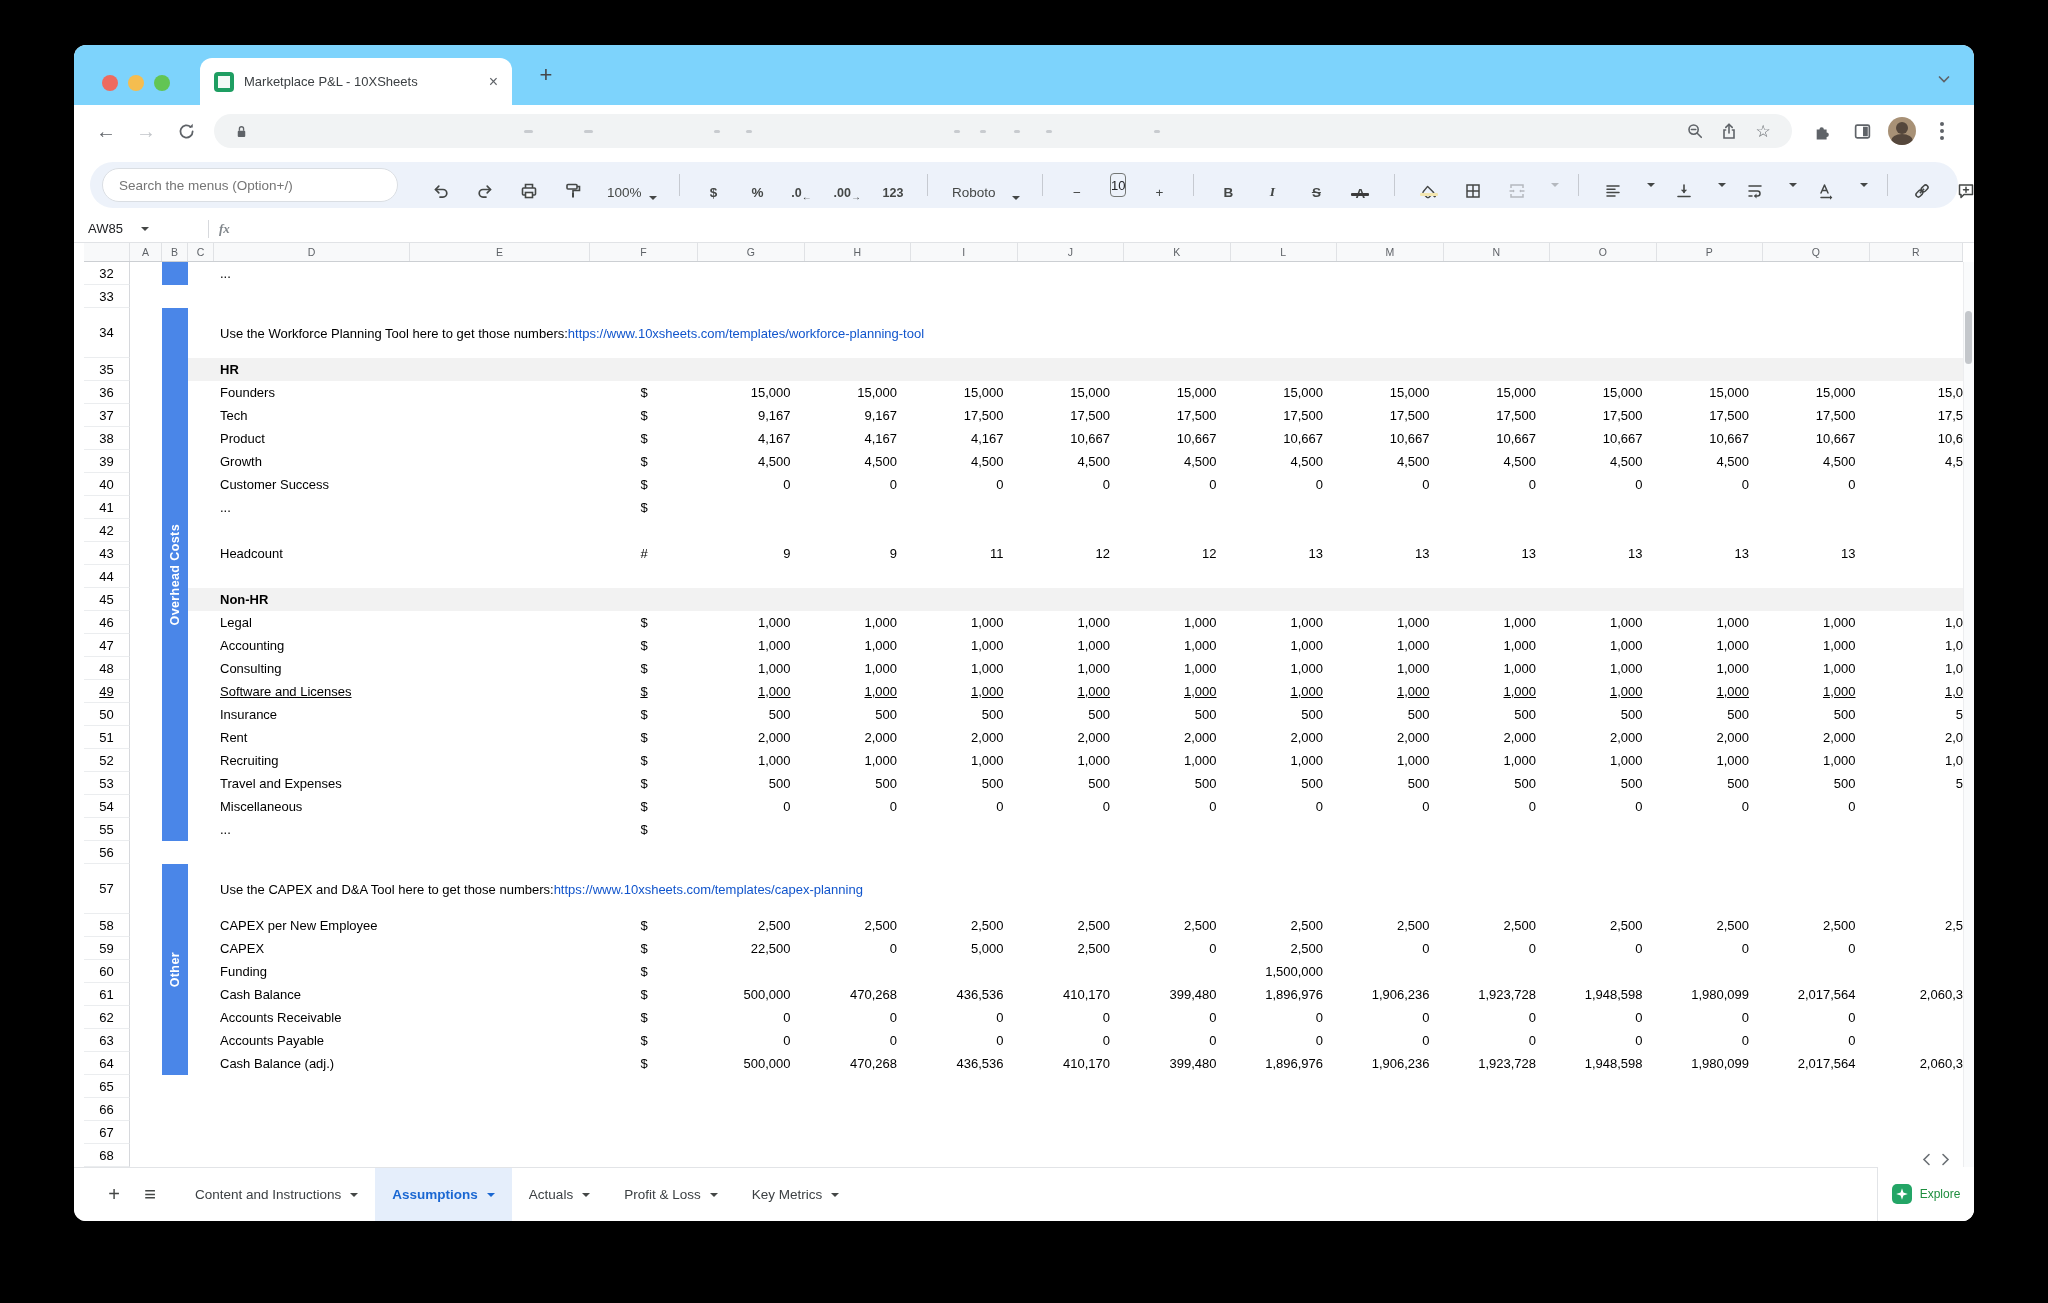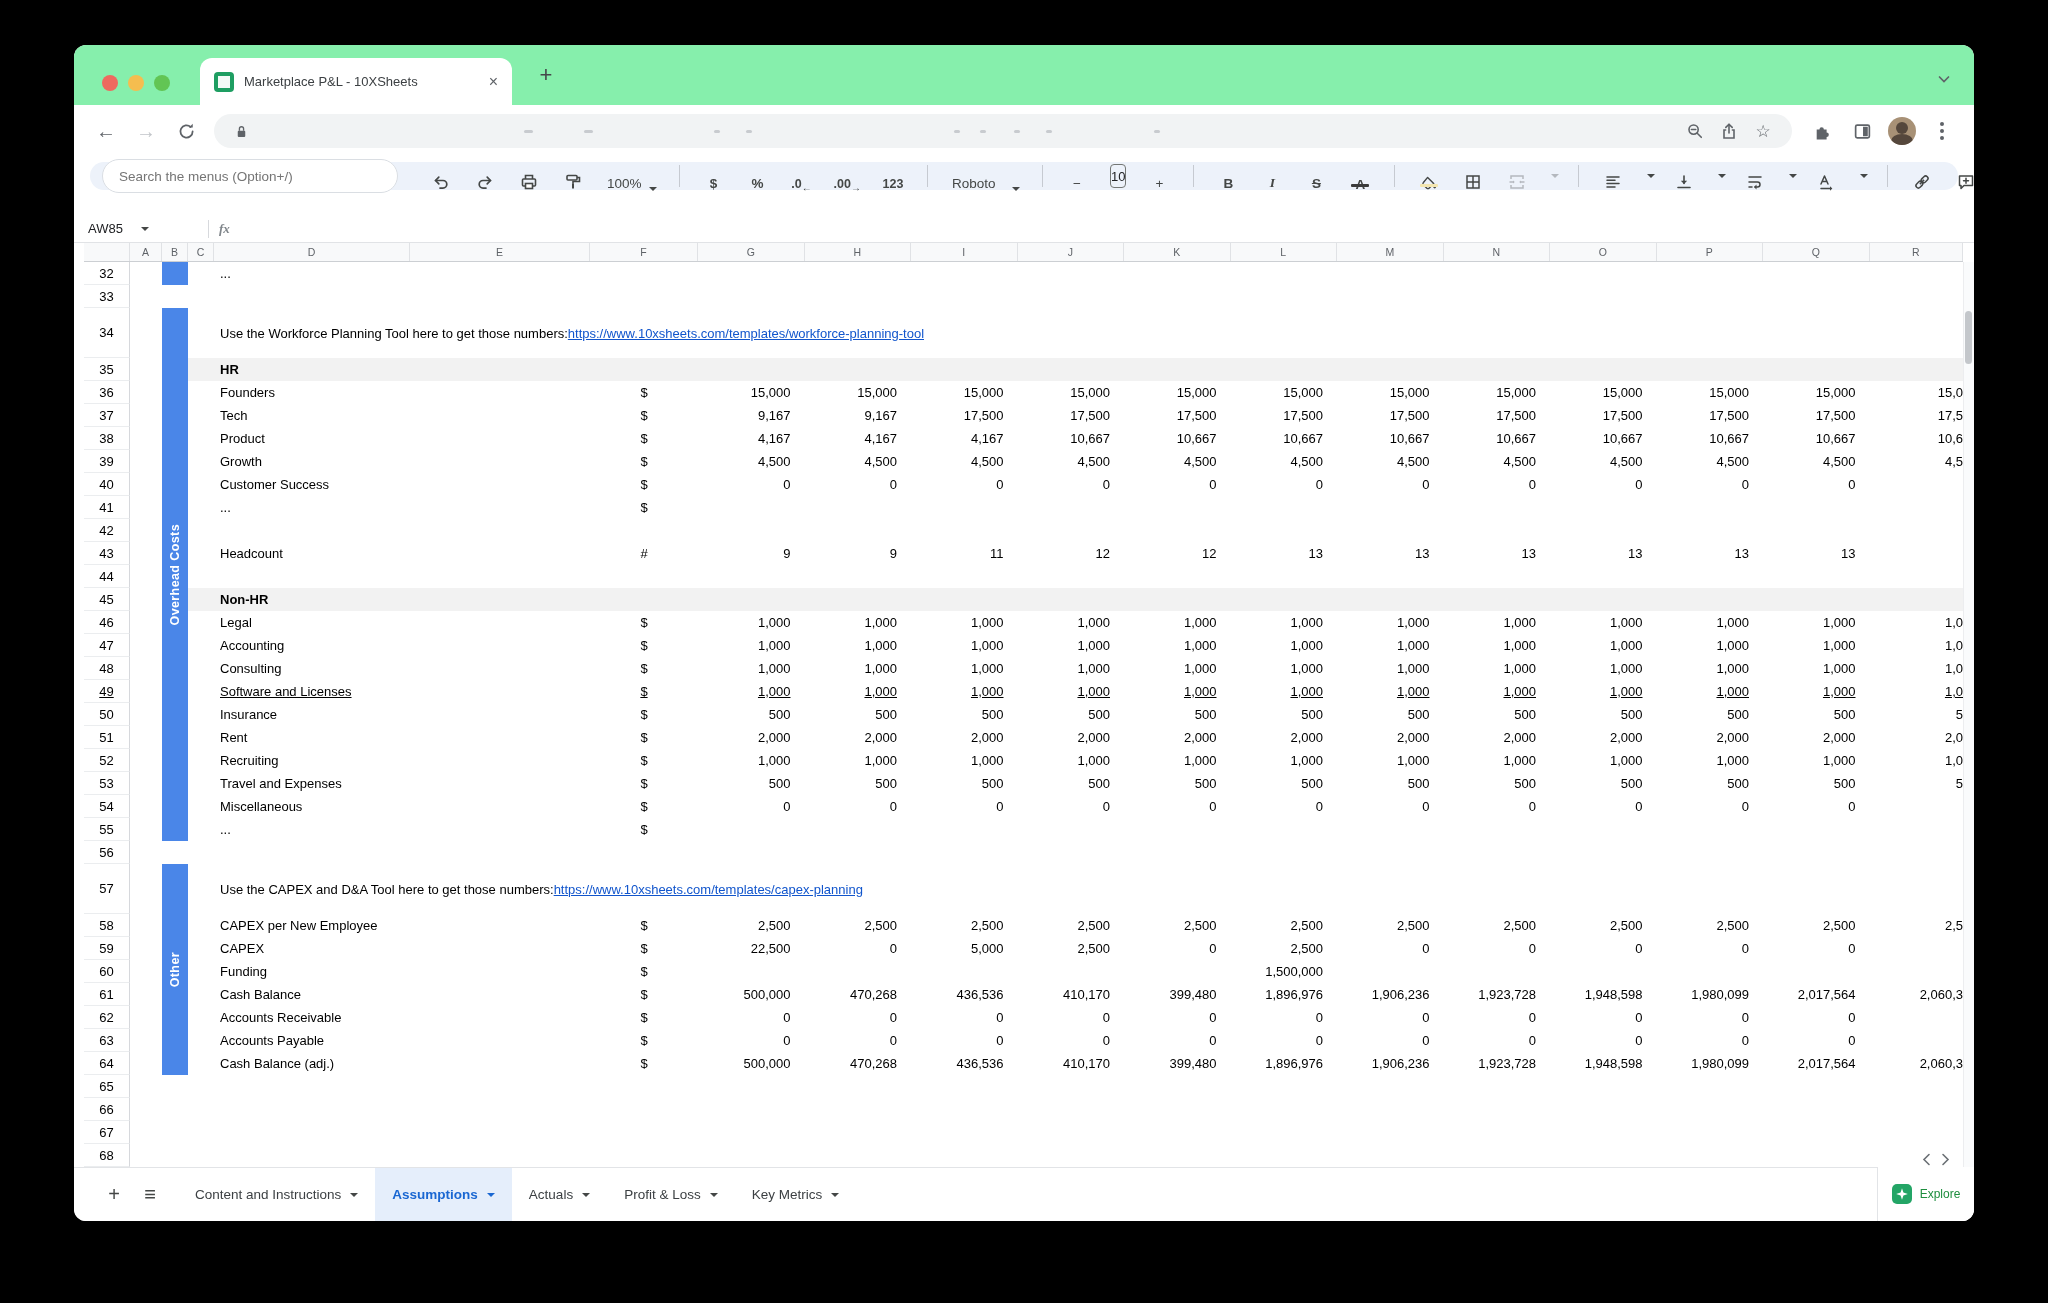--- a/index.html
+++ b/index.html
@@ -1,20 +1,20 @@
 <!DOCTYPE html>
 <html><head>
 <meta charset="utf-8">
 <style>
   *{box-sizing:border-box;margin:0;padding:0}
   body{width:2048px;height:1303px;background:#000;font-family:"Liberation Sans",sans-serif;position:relative;overflow:hidden}
   .window{position:absolute;left:74px;top:45px;width:1900px;height:1176px;border-radius:12px;overflow:hidden;background:#fff;box-shadow:0 10px 50px rgba(0,0,0,.55)}
 
   
-  .tabstrip{height:60px;background:#86efac;position:relative}
+  .tabstrip{height:60px;background:#7dd3fc;position:relative}
   .tlight{position:absolute;top:30px;width:16px;height:16px;border-radius:50%}
   .tab{position:absolute;left:126px;top:13px;width:312px;height:47px;background:#fff;border-radius:12px 12px 0 0;display:flex;align-items:center;padding:0 14px;gap:10px}
   .sheets-ico{width:20px;height:20px;border-radius:4px;background:#1E9E62;position:relative;flex:none}
   .sheets-ico::after{content:"";position:absolute;left:4px;top:4px;right:4px;bottom:4px;background:
     linear-gradient(#fff,#fff) 0 3.5px/12px 1.5px no-repeat,
     linear-gradient(#fff,#fff) 0 7.5px/12px 1.5px no-repeat,
     linear-gradient(#fff,#fff) 5.2px 0/1.5px 12px no-repeat,
     linear-gradient(#fff,#fff) 0 0/12px 12px no-repeat;opacity:.95;background-color:rgba(255,255,255,.25)}
   .tab-title{flex:1;font-size:13px;color:#3C4043;white-space:nowrap;overflow:hidden;text-overflow:ellipsis}
   .tab-close{font-size:16px;color:#5F6368;line-height:1}
@@ -32,21 +32,21 @@
   .star-glyph{font-size:17px;color:#5F6368}
   .avatar{width:28px;height:28px;border-radius:50%;background:#A89176;position:relative;overflow:hidden;flex:none}
   .avatar::before{content:"";position:absolute;left:8px;top:5px;width:12px;height:12px;border-radius:50%;background:#55473C}
   .avatar::after{content:"";position:absolute;left:3px;top:17px;width:22px;height:14px;border-radius:50%;background:#55473C}
   .kebab{width:4px;height:4px;border-radius:50%;background:#5F6368;position:relative}
   .kebab::before,.kebab::after{content:"";position:absolute;left:0;width:4px;height:4px;border-radius:50%;background:#5F6368}
   .kebab::before{top:-7px}.kebab::after{top:7px}
 
   
   .appbar{height:58px;background:#fff;padding:5px 16px 7px}
-  .tpill{height:28px;background:#EDF2FA;border-radius:23px;display:flex;align-items:center;padding:0 12px;gap:14px}
+  .tpill{height:46px;background:#EDF2FA;border-radius:23px;display:flex;align-items:center;padding:0 12px;gap:14px}
   .menusearch{width:296px;height:34px;background:#fff;border:1px solid #DADEE3;border-radius:17px;font-size:13.5px;color:#5F6368;padding:0 16px;outline:none;flex:none;font-family:"Liberation Sans",sans-serif}
   .ti{min-width:30px;height:30px;border-radius:6px;display:flex;align-items:flex-end;justify-content:center;color:#444746;font-size:13.5px;flex:none;padding:0 3px}
   .ti.txt{font-weight:700}
   .ti.small{font-size:12.5px}
   .tsep{width:1px;height:22px;background:#C6CAD1;margin:0 5px;flex:none}
   .zoomlbl,.fontlbl{font-size:13.5px;color:#444746;font-weight:400;padding:0 2px}
   .caret{width:0;height:0;border-left:4px solid transparent;border-right:4px solid transparent;border-top:4.5px solid #444746;margin-left:5px}
   .caret.gray{border-top-color:#B4B8BE}
   .fsize{width:30px;height:24px;border:1px solid #747775;border-radius:4px;display:flex;align-items:center;justify-content:center;font-size:13px;color:#202124;margin:0 4px}
   .strike{text-decoration:line-through}
@@ -77,21 +77,21 @@
   .ca{width:32px}.cb{width:26px}.cc{width:26px}
   .cd{width:196px;padding-left:6px}
   .ce{width:180px}
   .cf{width:108px;justify-content:center}
   .cv{width:106.5px;justify-content:flex-end;padding-right:14px}
   .cr{width:93.5px;justify-content:flex-end}
   .bl{color:#3C78D8}.kk{color:#000}
   .bold{font-weight:700}
   .gray>div:nth-child(n+4){background:#F2F2F2}
   .linkcell{flex:1;padding-left:6px}
-  .lnk{color:#1155CC;text-decoration:underline;cursor:pointer}
+  .lnk{color:#1155CC;cursor:pointer}
   .band{position:absolute;left:78px;width:26px;background:#4A86E8;display:flex;align-items:center;justify-content:center;overflow:hidden}
   .band span{writing-mode:vertical-rl;transform:rotate(180deg);color:#fff;font-size:12.5px;font-weight:700;letter-spacing:.4px;white-space:nowrap}
   .vsb{position:absolute;right:0;top:19px;bottom:0;width:11px;background:#FAFBFC;border-left:1px solid #ECEDEF}
   .vthumb{position:absolute;right:2px;top:49px;width:7px;height:53px;background:#C4C7CB;border-radius:4px}
   .hscroll-arrows{position:absolute;right:24px;bottom:1px;display:flex;gap:10px;color:#6B7075;font-size:13px}
 
   
   .tabbar{position:absolute;left:0;right:0;bottom:0;height:54px;background:#fff;border-top:1px solid #E2E4E7;display:flex;align-items:center;padding-left:22px}
   .tb-btn{width:36px;height:36px;display:flex;align-items:center;justify-content:center;font-size:20px;color:#444746;flex:none}
   .stabs{display:flex;height:100%;margin-left:10px}

